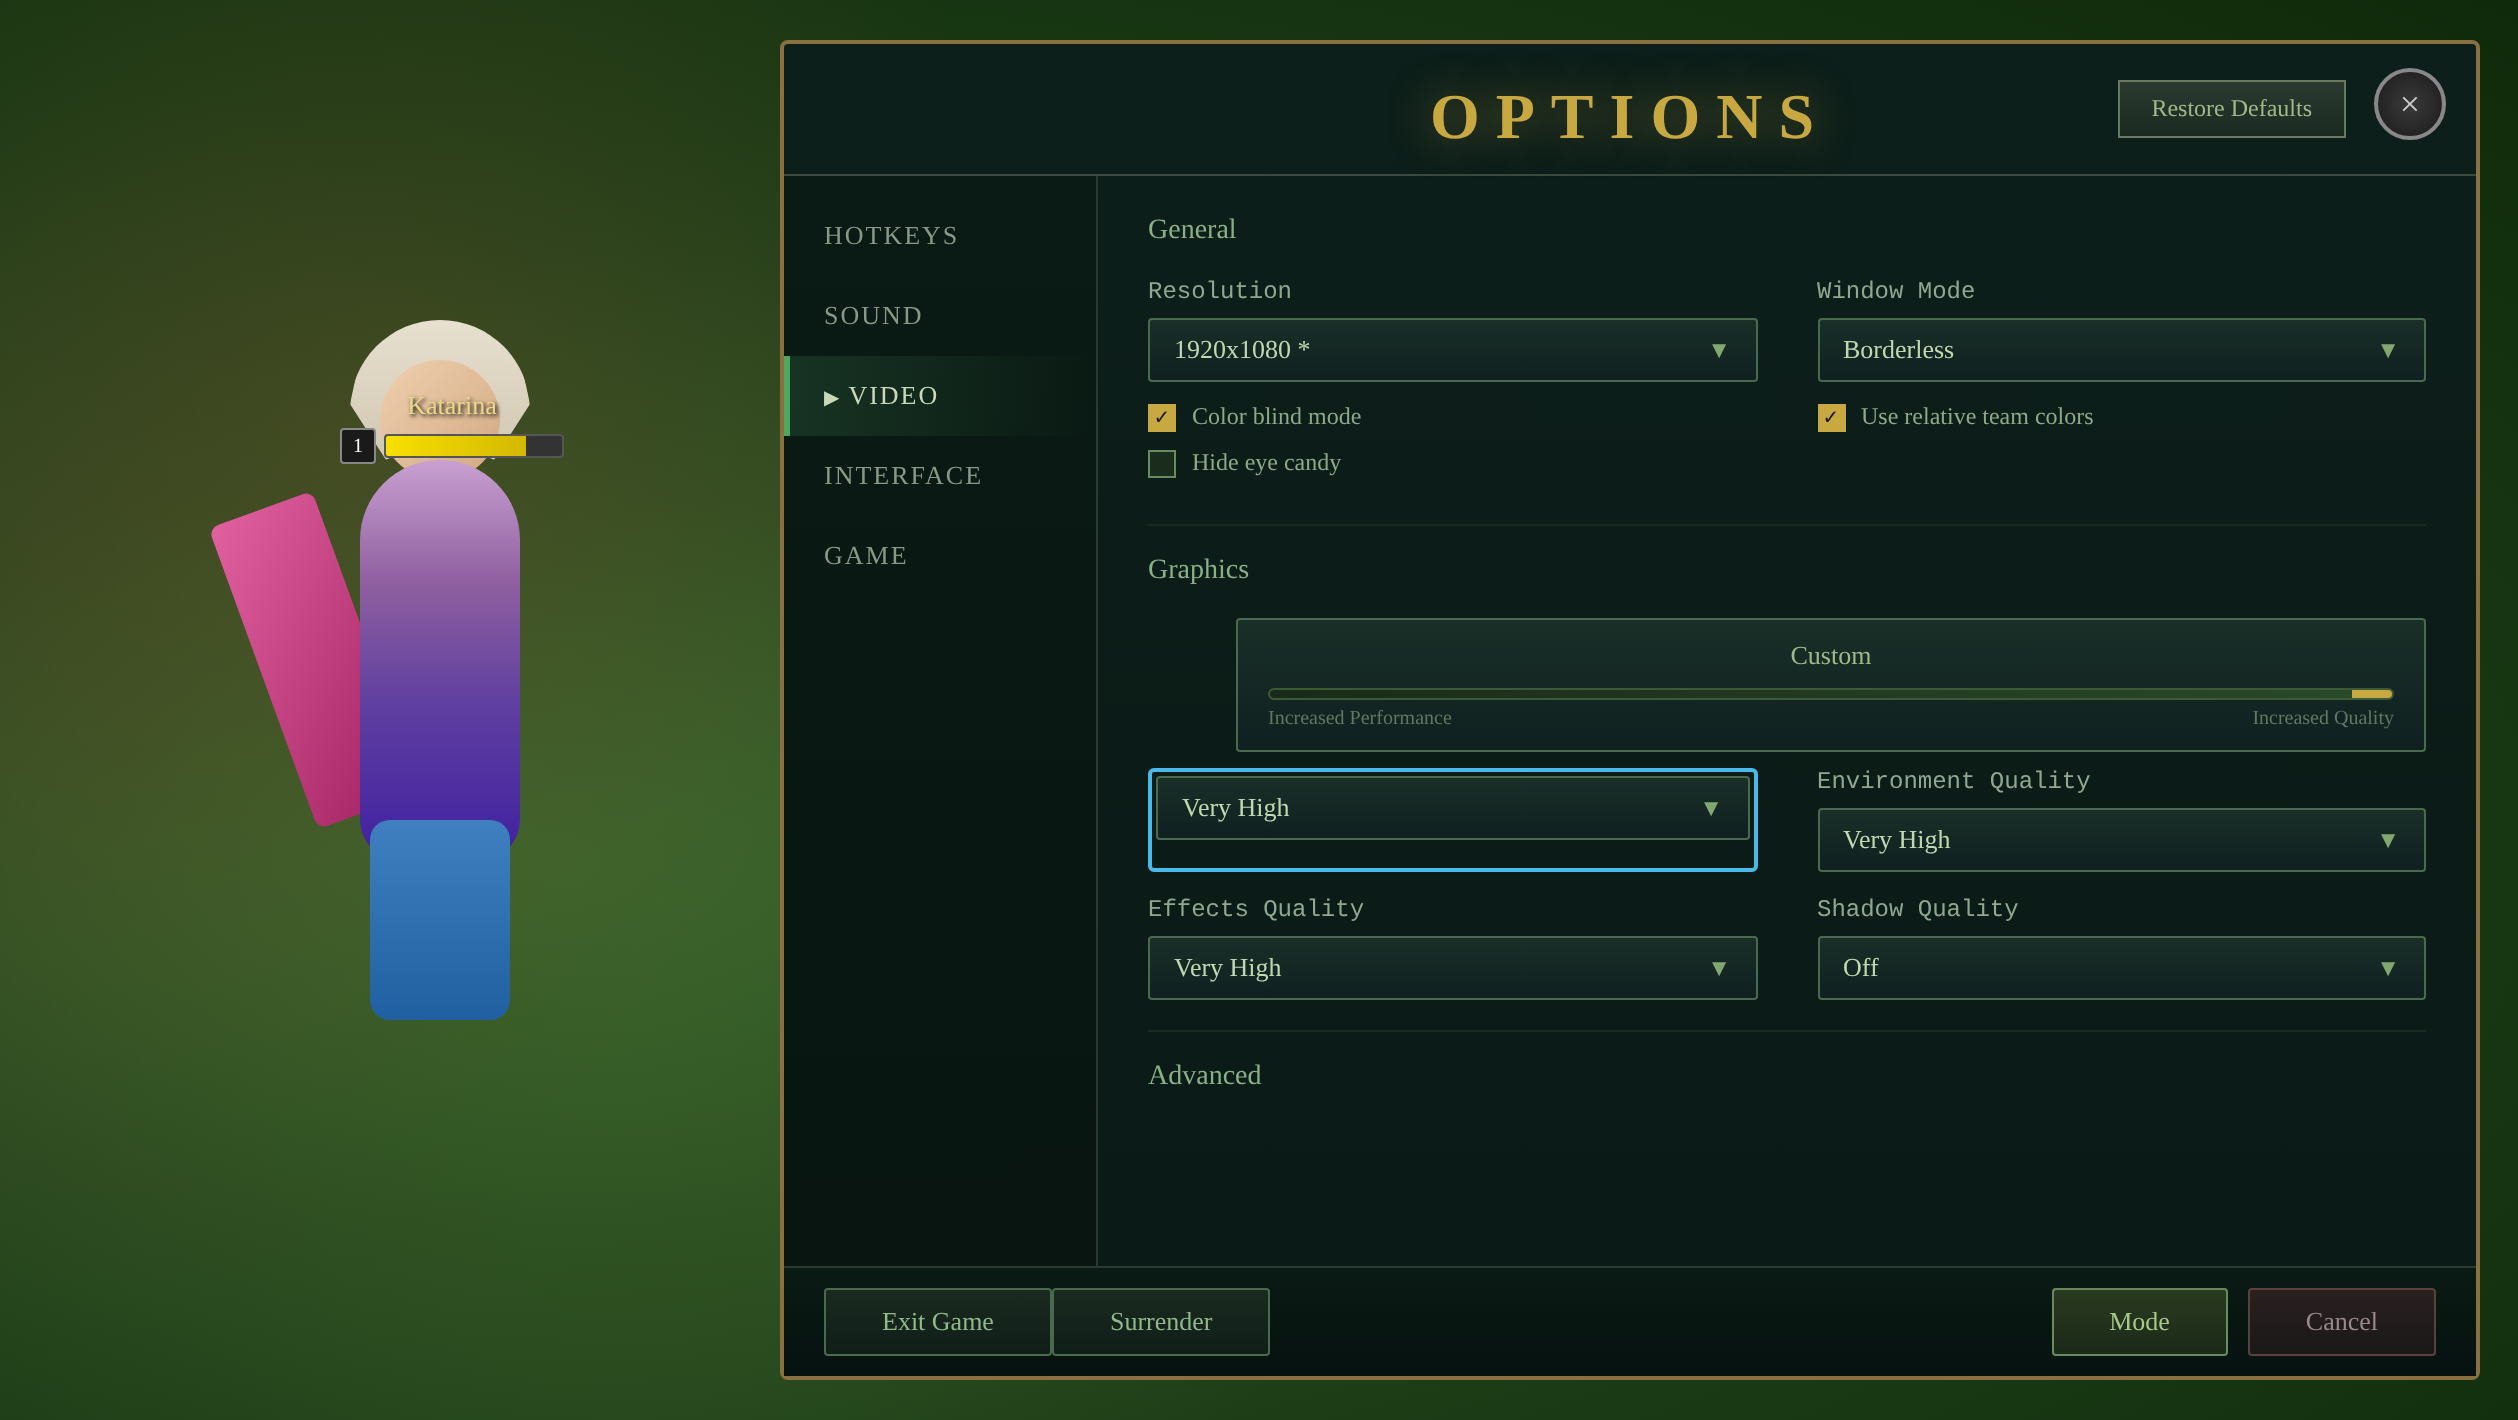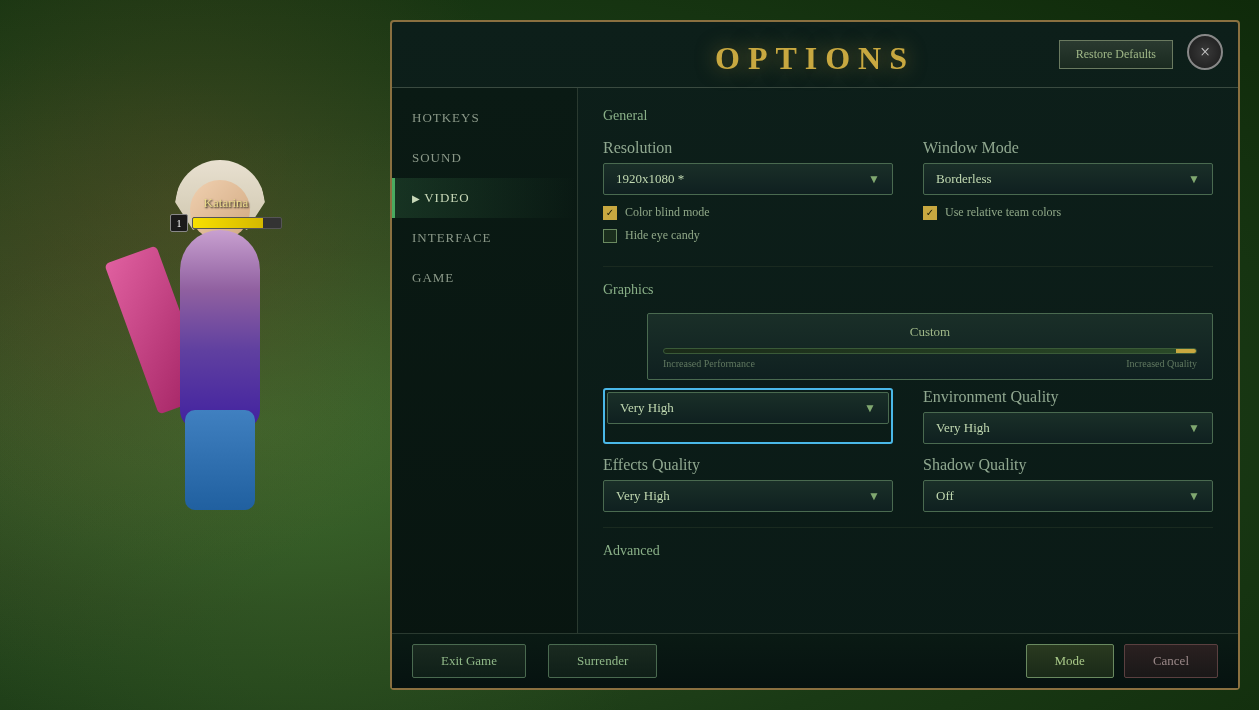--- a/index.html
+++ b/index.html
@@ -206,21 +206,21 @@
       font-family: 'Georgia', serif;
     }
 
     .modal-body {
       display: flex;
       height: calc(100% - 80px);
     }
 
     
     .sidebar {
-      width: 186px;
+      width: 157px;
       border-right: 1px solid #2a3a30;
       padding: 10px 0;
       background: linear-gradient(180deg, #0a1a14, #081510);
     }
 
     .sidebar-item {
       padding: 12px 20px;
       color: #8a9888;
       font-size: 13px;
       cursor: pointer;
@@ -262,23 +262,23 @@
 
     .section-title {
       color: #8ab088;
       font-size: 14px;
       margin-bottom: 15px;
       font-family: 'Georgia', serif;
     }
 
     .setting-label {
       color: #90a890;
-      font-size: 16px;
+      font-size: 12px;
       margin-bottom: 6px;
-      font-family: Liberation Serif, serif;
+      font-family: Liberation Mono, monospace;
     }
 
     .dropdown-select {
       width: 100%;
       background: linear-gradient(180deg, #1a2f28, #0f2020);
       border: 1px solid #4a6a50;
       color: #c0d8b0;
       padding: 7px 12px;
       font-size: 13px;
       cursor: pointer;
@@ -410,21 +410,21 @@
       background: linear-gradient(180deg, #0a1a14, #061210);
       border-top: 1px solid #2a3a30;
       display: flex;
       align-items: center;
       justify-content: space-between;
       padding: 0 20px;
     }
 
     .footer-left {
       display: flex;
-      gap: 22px;
+      gap: 0;
     }
 
     .footer-right {
       display: flex;
       gap: 10px;
     }
 
     .footer-btn {
       padding: 8px 28px;
       font-size: 13px;

